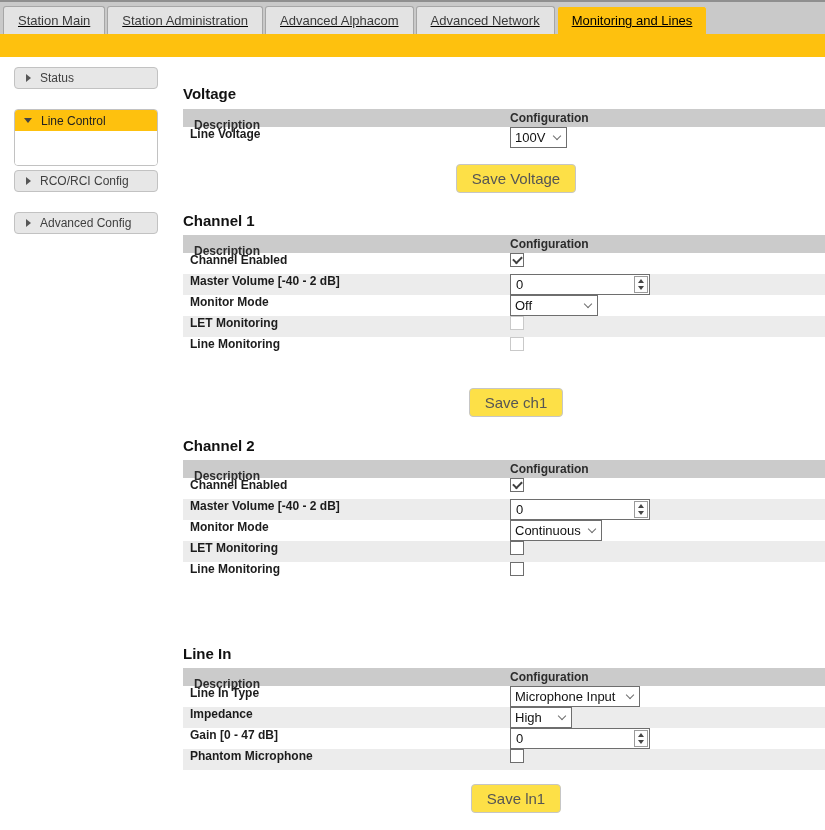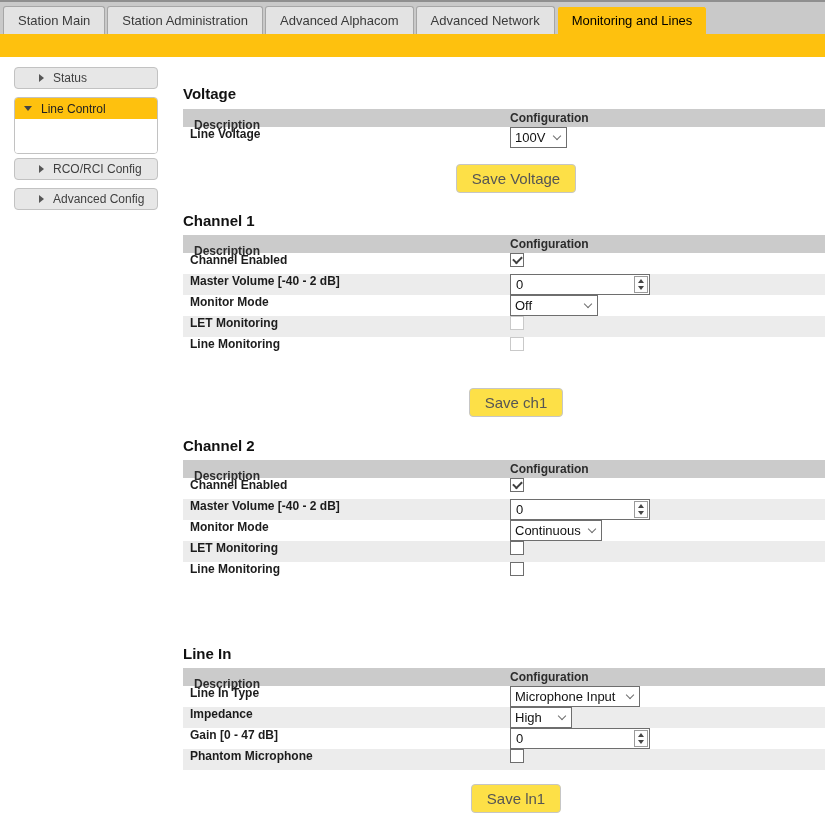--- a/index.html
+++ b/index.html
@@ -4,37 +4,37 @@
 <style>
   * { margin:0; padding:0; box-sizing:border-box; }
   html,body { background:#fff; }
   body {
     width:825px; height:830px;
     font-family:"Liberation Sans", sans-serif;
     position:relative; overflow:hidden;
   }
   
   .topbar { background:#c9c9c9; border-top:2px solid #8f8f8f; padding:4px 0 0 3px; }
-  .tabs { display:flex; gap:2px; }
+  .tabs { display:flex; gap:2px;text-decoration:underline; }
   .tab {
     background:#e3e3e3; border:1px solid #a6a6a6; border-bottom:none;
     border-radius:3px 3px 0 0; padding:0 14px; height:28px; line-height:27px;
     font-size:13px; color:#3a3a3a; white-space:nowrap; cursor:default;
   }
   .tab.active { background:#fec10e; border-color:#c9c9c9; color:#000; }
   .accentbar { height:23px; background:#fec10e; }
 
   
   .content { position:relative; background:#fff; height:775px; }
 
   
   .sidebar { position:absolute; left:14px; top:10px; width:144px; }
   .side-item {
     height:22px; background:#e7e7e7; border:1px solid #c2c2c2; border-radius:4px;
-    margin-bottom:8px; display:flex; align-items:center; gap:9px; padding-left:24px;
+    margin-bottom:20px; display:flex; align-items:center; gap:9px; padding-left:11px;
     font-size:12px; color:#3f3f3f; cursor:default;
   }
   .side-group { border:1px solid #c2c2c2; border-radius:4px; margin-bottom:4px; overflow:hidden; }
   .side-group .head {
     height:21px; background:#fec10e; display:flex; align-items:center; gap:9px;
     padding-left:9px; font-size:12px; color:#222; cursor:default;
   }
   .side-group .panel { height:34px; background:#fff; }
   .tri-r { width:0; height:0; border-top:4px solid transparent; border-bottom:4px solid transparent; border-left:5px solid #565656; }
   .tri-d { width:0; height:0; border-left:4px solid transparent; border-right:4px solid transparent; border-top:5px solid #444; }

